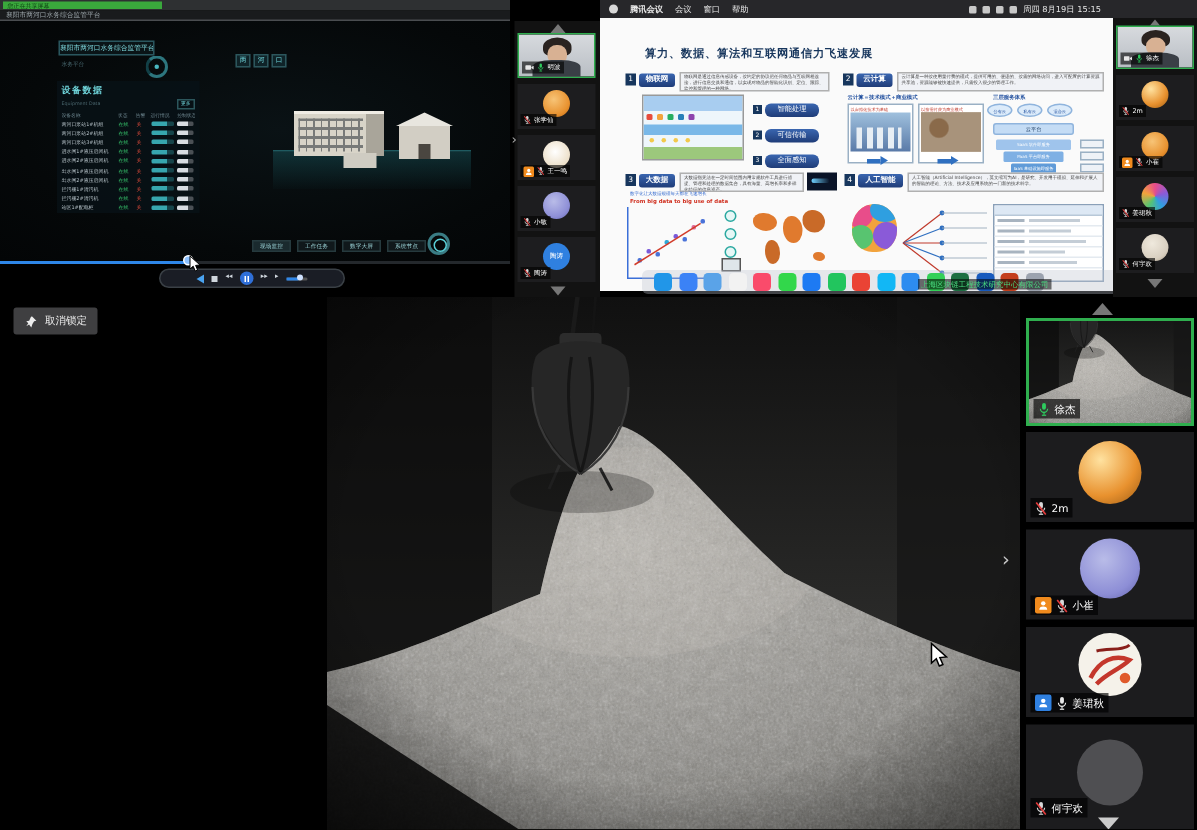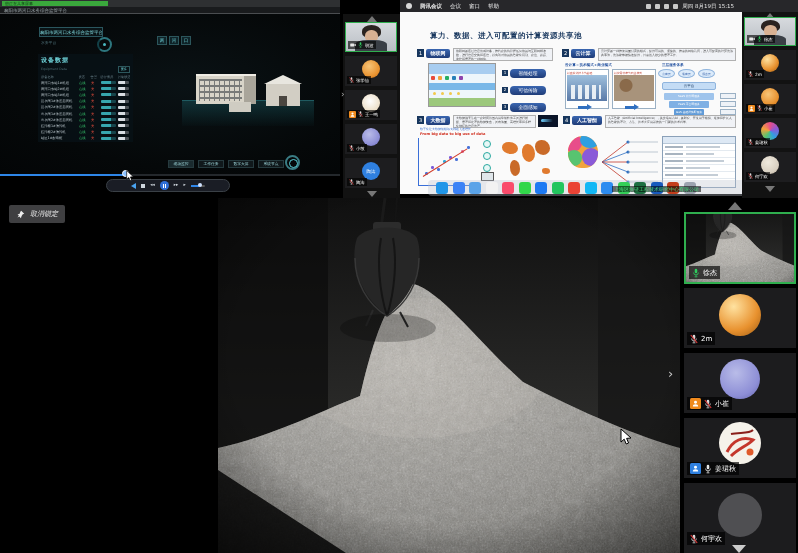--- a/index.html
+++ b/index.html
@@ -170,21 +170,21 @@
   .ptable .tr{height:7px;border-bottom:1px solid #e4eaf0;display:flex;align-items:center;gap:3px;padding:0 2px;}
   .ptable .tr i{display:block;height:2px;background:#a8b4c0;}
   .dock{position:absolute;left:28px;top:180px;width:320px;height:16px;border-radius:4px;
     background:rgba(190,196,205,.35);display:flex;align-items:center;gap:4.5px;padding:0 8px;}
   .dicon{width:12px;height:12px;border-radius:3px;flex:none;}
   .docklabel{position:absolute;left:212px;top:186px;font-size:5px;color:#4ade80;background:rgba(0,0,0,.55);
     padding:0 2px;white-space:nowrap;z-index:5;}
   
   .shotC{position:absolute;left:0;top:198px;width:798px;height:355px;background:#000;}
   .unpin{position:absolute;left:9px;top:7px;width:56px;height:18px;background:#3f3f41;border-radius:2px;
-    display:flex;align-items:center;justify-content:center;gap:5px;color:#ececec;font-size:7px;font-style:italic;}
+    display:flex;align-items:center;justify-content:center;gap:5px;color:#ececec;font-size:7px;}
   .mainvideo{position:absolute;left:218px;top:0;width:462px;height:355px;background:#111;}
   .stripC{position:absolute;left:680px;top:0;width:118px;height:355px;}
   .tileL{position:absolute;left:4px;width:112px;background:#1c1c1e;overflow:hidden;}
   .tileL.speaking{border:2px solid #2fae4e;background:#000;}
   .avaL{position:absolute;left:50%;transform:translateX(-50%);border-radius:50%;}
   .chipL{position:absolute;left:3px;bottom:3px;display:flex;align-items:center;gap:3px;
     background:rgba(0,0,0,.65);color:#fff;padding:1px 3px;height:13px;font-size:7px;white-space:nowrap;}
   .badgeL{width:11px;height:11px;border-radius:1.5px;display:flex;align-items:center;justify-content:center;flex:none;}
   .cursor{position:absolute;z-index:9;}
   .chevC{position:absolute;left:668px;top:168px;color:#c8c8c8;font-size:13px;}
@@ -430,21 +430,21 @@
       <span class="mb-right">
         <i class="mb-ico"></i>
         <i class="mb-ico"></i>
         <i class="mb-ico"></i>
         <i class="mb-ico"></i>
         <span class="mb-clock">周四 8月19日 15:15</span>
       </span>
     </div>
 
     <div class="slide">
-      <div class="sl-title">算力、数据、进入可配置的计算资源共享池</div>
+      <div class="sl-title">算力、数据、算法和互联网通信力飞速发展</div>
 
       <div class="numbox" style="left:17px;top:37px;">1</div>
       <div class="secbtn" style="left:26px;top:37px;width:24px;">物联网</div>
       <div class="descbox" style="left:53px;top:36px;width:100px;height:13px;">物联网是通过信息传感设备，按约定的协议把任何物品与互联网相连接，进行信息交换和通信，以实现对物品的智能化识别、定位、跟踪、监控和管理的一种网络。</div>
       <div class="iotimg">
         <i class="iot-sky"></i>
         <div class="iot-row">
             <i style="background:#e74c3c"></i>
             <i style="background:#f2a33c"></i>
             <i style="background:#27ae60"></i>

